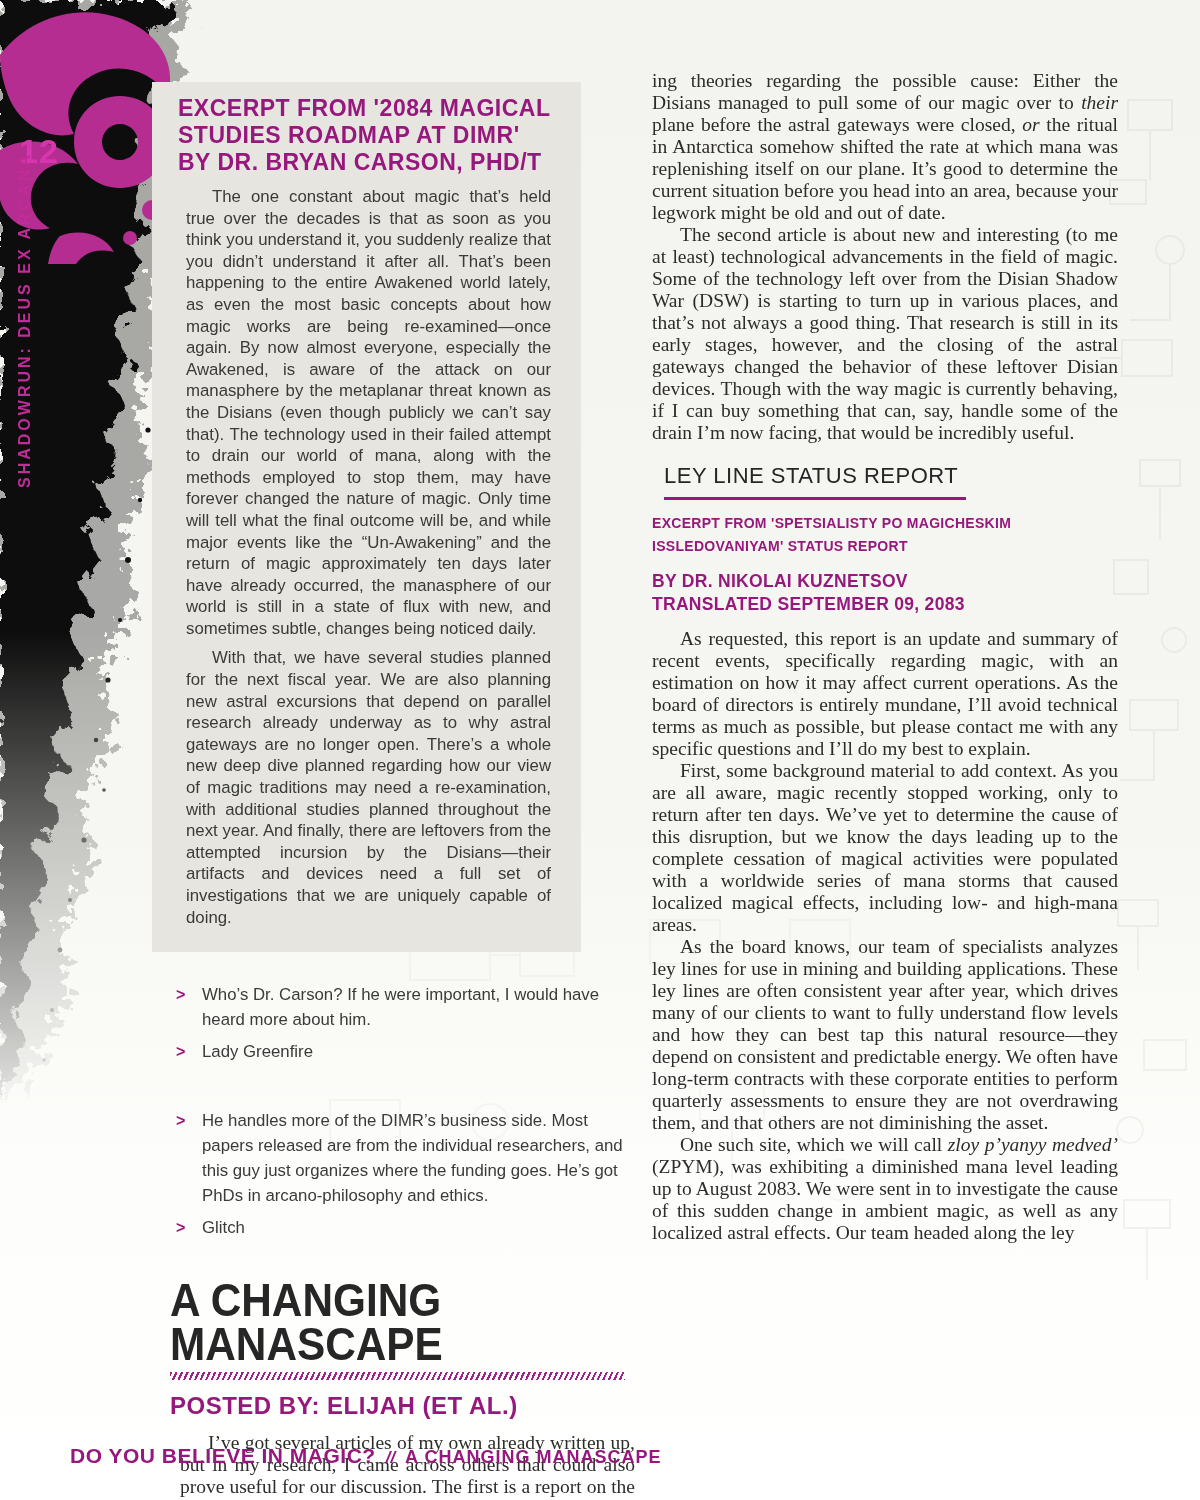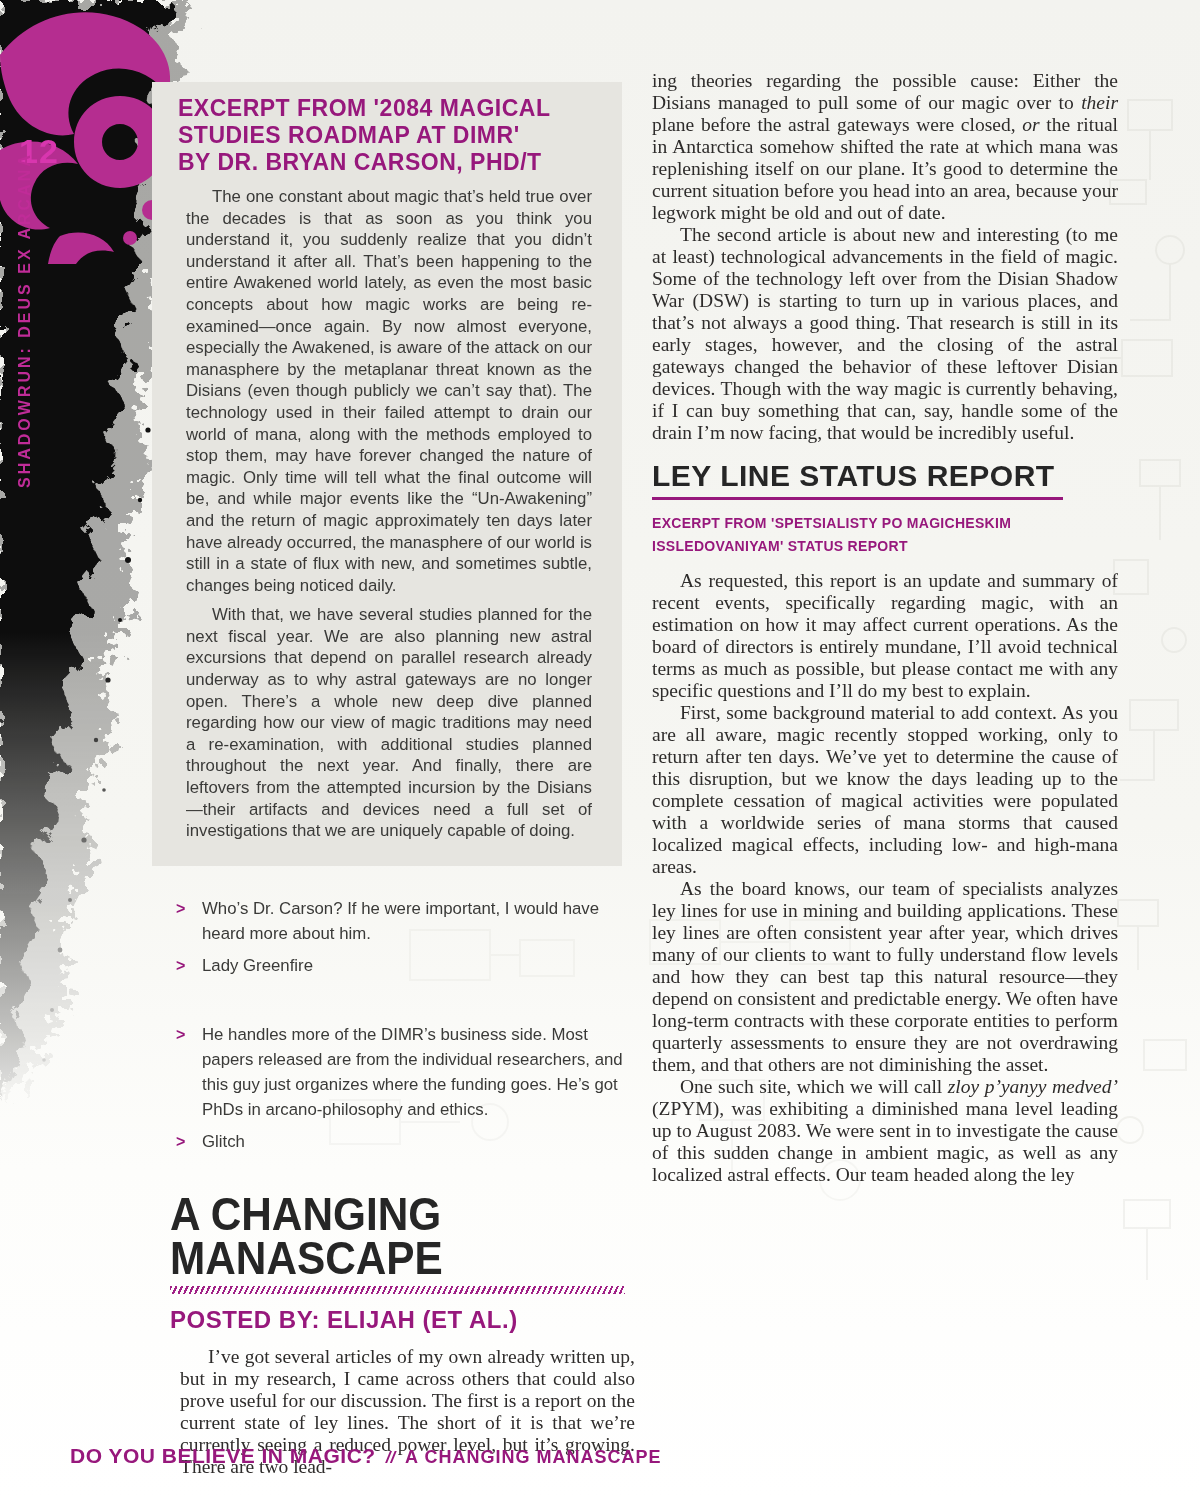--- a/index.html
+++ b/index.html
@@ -27,21 +27,21 @@
     color:#c02c98;font-size:16px;font-weight:bold;letter-spacing:3px;
     white-space:nowrap;
   }
   
   .col-left{position:absolute;left:152px;top:82px;width:490px;}
   .col-right{position:absolute;left:652px;top:70px;width:466px;}
   
   .excerpt-box{
     background:#e6e5e0;
     padding:13px 22px 16px 26px;
-    box-sizing:border-box;width:470px;
+    box-sizing:border-box;width:429px;
   }
   .excerpt-title{
     margin:0 0 10px 0;
     color:#97187c;font-size:23px;line-height:27px;font-weight:bold;
     letter-spacing:.5px;white-space:pre-line;
   }
   .box-par{
     margin:8px;color:#3a3a38;
     font-size:16.8px;line-height:21.6px;text-align:justify;text-indent:26px;
   }
@@ -71,22 +71,22 @@
     margin:0;color:#2e2c2b;
     font-family:"Liberation Serif",serif;
     font-size:19.5px;line-height:22px;text-align:justify;
   }
   .indent{text-indent:28px;}
   .col-left .serif{margin-left:28px;width:455px;}
   .serif em{font-style:italic;}
   
   .section-header{
     display:inline-block;
-    margin:16px 0 10px 0;padding:0 8px 5px 0;
-    color:#262626;font-size:30px;line-height:32px;font-weight:bold;letter-spacing:.5px;
+    margin:16px 0 10px 12px;padding:0 8px 5px 0;
+    color:#262626;font-size:22px;line-height:32px;font-weight:normal;letter-spacing:.5px;
     border-bottom:3px solid #97187c;
   }
   .sub-header{
     margin:2px 0 12px 0;
     color:#97187c;font-size:14px;line-height:23px;font-weight:bold;letter-spacing:.3px;
   }
   .byline{margin:0 0 12px 0;color:#97187c;font-size:17.5px;line-height:23px;font-weight:bold;letter-spacing:.3px;}
   
   .footer{position:absolute;left:38px;top:1444px;white-space:nowrap;}
   .f-title{color:#97187c;font-size:21px;font-weight:bold;letter-spacing:.5px;margin-left:32px;}
@@ -231,20 +231,24 @@
     <div class="posted-by">POSTED BY: ELIJAH (ET AL.)</div>
     <p class="serif indent">I’ve got several articles of my own already written up, but in my research, I came across others that could also prove useful for our discussion. The first is a report on the current state of ley lines. The short of it is that we’re currently seeing a reduced power level, but it’s growing. There are two lead-</p>
   </div>
 
   <div class="col-right">
     <p class="serif"><span>ing theories regarding the possible cause: Either the Disians managed to pull some of our magic over to </span><em>their</em><span> plane before the astral gateways were closed, </span><em>or</em><span> the ritual in Antarctica somehow shifted the rate at which mana was replenishing itself on our plane. It’s good to determine the current situation before you head into an area, because your legwork might be old and out of date.</span></p>
     <p class="serif indent"><span>The second article is about new and interesting (to me at least) technological advancements in the field of magic. Some of the technology left over from the Disian Shadow War (DSW) is starting to turn up in various places, and that’s not always a good thing. That research is still in its early stages, however, and the closing of the astral gateways changed the behavior of these leftover Disian devices. Though with the way magic is currently behaving, if I can buy something that can, say, handle some of the drain I’m now facing, that would be incredibly useful.</span></p>
 
     <h2 class="section-header">LEY LINE STATUS REPORT</h2>
     <div class="sub-header">EXCERPT FROM 'SPETSIALISTY PO MAGICHESKIM ISSLEDOVANIYAM' STATUS REPORT</div>
+    <div class="byline">
+      <div>BY DR. NIKOLAI KUZNETSOV</div>
+      <div>TRANSLATED SEPTEMBER 09, 2083</div>
+    </div>
 
     <p class="serif indent"><span>As requested, this report is an update and summary of recent events, specifically regarding magic, with an estimation on how it may affect current operations. As the board of directors is entirely mundane, I’ll avoid technical terms as much as possible, but please contact me with any specific questions and I’ll do my best to explain.</span></p>
     <p class="serif indent"><span>First, some background material to add context. As you are all aware, magic recently stopped working, only to return after ten days. We’ve yet to determine the cause of this disruption, but we know the days leading up to the complete cessation of magical activities were populated with a worldwide series of mana storms that caused localized magical effects, including low- and high-mana areas.</span></p>
     <p class="serif indent"><span>As the board knows, our team of specialists analyzes ley lines for use in mining and building applications. These ley lines are often consistent year after year, which drives many of our clients to want to fully understand flow levels and how they can best tap this natural resource—they depend on consistent and predictable energy. We often have long-term contracts with these corporate entities to perform quarterly assessments to ensure they are not overdrawing them, and that others are not diminishing the asset.</span></p>
     <p class="serif indent"><span>One such site, which we will call </span><em>zloy p’yanyy medved’</em><span> (ZPYM), was exhibiting a diminished mana level leading up to August 2083. We were sent in to investigate the cause of this sudden change in ambient magic, as well as any localized astral effects. Our team headed along the ley</span></p>
   </div>
 
   <div class="footer">
     <span class="f-title">DO YOU BELIEVE IN MAGIC?</span><span class="f-sep">//</span><span class="f-section">A CHANGING MANASCAPE</span>
   </div>

